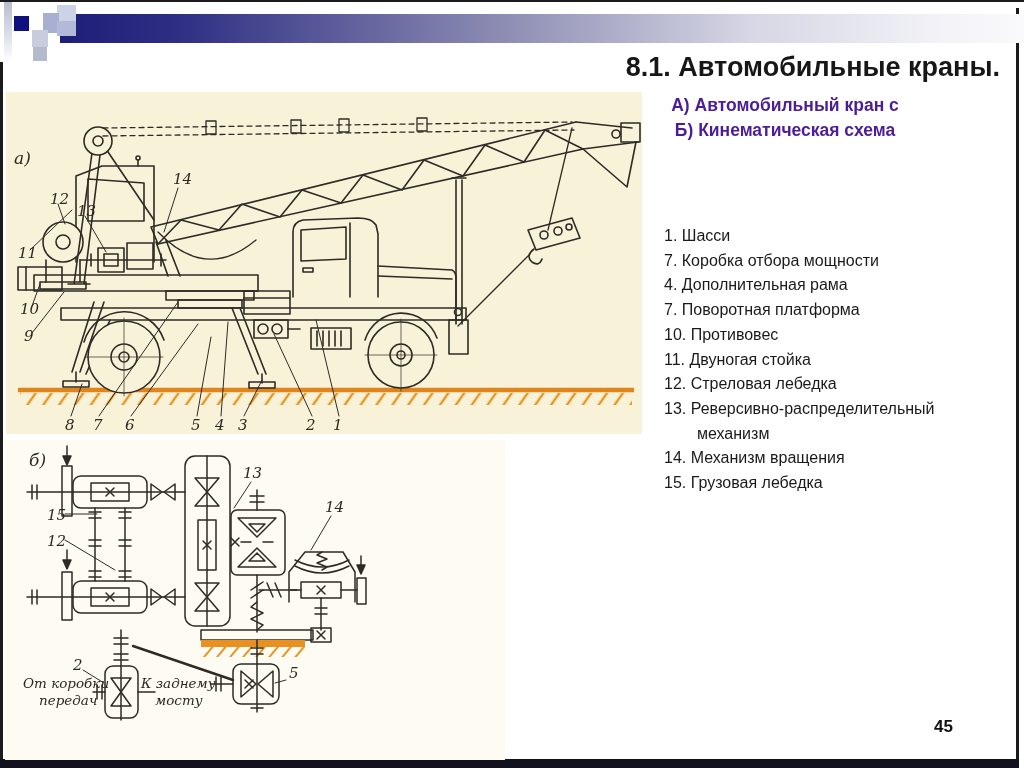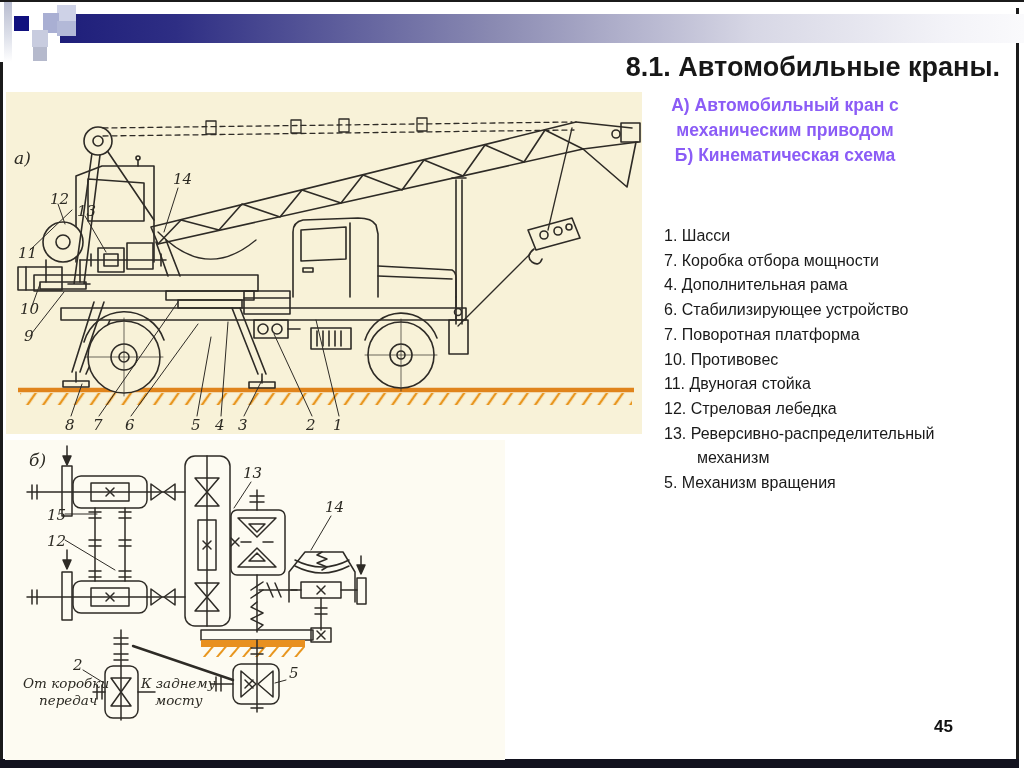--- a/index.html
+++ b/index.html
@@ -19,21 +19,21 @@
   .sq-a{left:57px;top:5px;width:19px;height:16px;background:#ced2e7;}
   .sq-b{left:43px;top:13px;width:16px;height:20px;background:#a9afd3;}
   .sq-c{left:57px;top:21px;width:19px;height:15px;background:#b3b9d8;}
   .sq-navy{left:14px;top:16px;width:15px;height:15px;background:#10107e;}
   .sq-d{left:32px;top:30px;width:16px;height:17px;background:#c8ccdf;}
   .sq-e{left:33px;top:47px;width:14px;height:14px;background:#b5b9cc;}
   
   .title{position:absolute;right:24px;top:52px;font-size:27px;font-weight:bold;color:#171717;
          letter-spacing:0px;white-space:nowrap;}
   .subtitle{position:absolute;left:635px;top:93px;width:300px;text-align:center;
-            font-size:17.5px;font-weight:bold;line-height:25px;color:#8b5cf6;}
+            font-size:17.5px;font-weight:bold;line-height:25px;color:#4c1d95;}
   .legend{position:absolute;left:664px;top:224px;width:330px;font-size:16px;line-height:24.7px;
           color:#1a1a1a;}
   .legend div{padding-left:33px;text-indent:-33px;}
   .page-num{position:absolute;left:934px;top:717px;font-size:17px;font-weight:bold;color:#111;}
   
   .photo{position:absolute;left:6px;top:92px;width:636px;height:342px;background:#f8f2d8;}
   .scheme{position:absolute;left:5px;top:440px;width:500px;height:320px;background:#fdfbf2;}
   svg{display:block;}
   svg text{font-family:"DejaVu Serif",serif;font-style:italic;fill:#2b2922;}
 </style>
@@ -53,35 +53,34 @@
   <div class="sq sq-b"></div>
   <div class="sq sq-c"></div>
   <div class="sq sq-navy"></div>
   <div class="sq sq-d"></div>
   <div class="sq sq-e"></div>
 
   <div class="title">8.1. Автомобильные краны.</div>
 
   <div class="subtitle">
     <div>А) Автомобильный кран с</div>
-    <div>механическим приводом</div>
     <div>Б) Кинематическая схема</div>
   </div>
 
   <div class="legend">
     <div>1. Шасси</div>
     <div>7. Коробка отбора мощности</div>
     <div>4. Дополнительная рама</div>
-    <div>6. Стабилизирующее устройство</div>
     <div>7. Поворотная платформа</div>
     <div>10. Противовес</div>
     <div>11. Двуногая стойка</div>
     <div>12. Стреловая лебедка</div>
     <div>13. Реверсивно-распределительный механизм</div>
-    <div>5. Механизм вращения</div>
+    <div>14. Механизм вращения</div>
+    <div>15. Грузовая лебедка</div>
   </div>
 
   <div class="page-num">45</div>
 
   <div class="photo">
   <svg width="636" height="342" viewBox="0 0 636 342">
     <defs>
       <pattern id="hatchA" width="13" height="13" patternUnits="userSpaceOnUse" patternTransform="rotate(35)">
         <line x1="2" y1="0" x2="2" y2="13" stroke="#e8961f" stroke-width="2.4"></line>
       </pattern>

